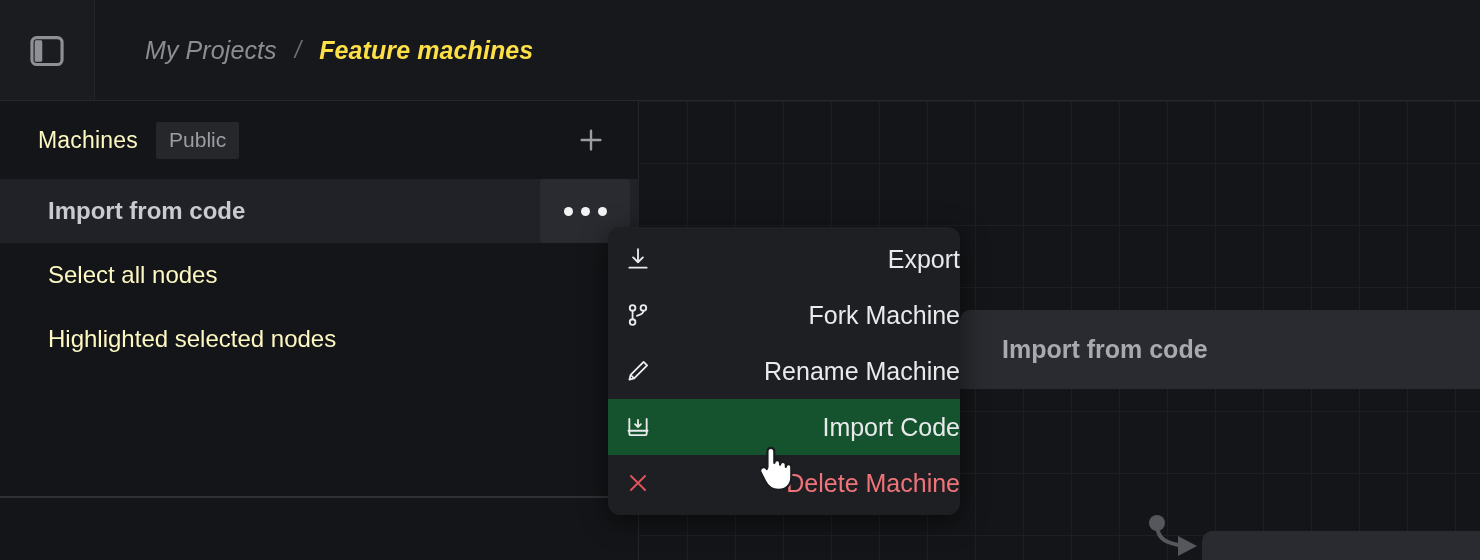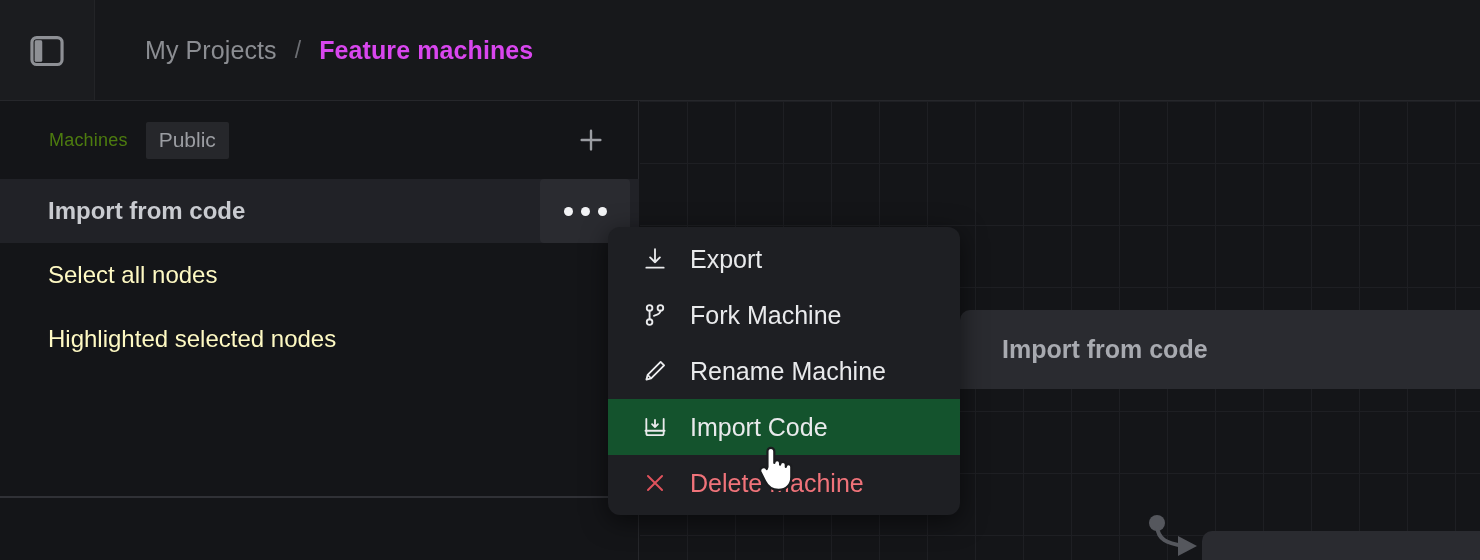--- a/index.html
+++ b/index.html
@@ -5,47 +5,47 @@
   * { box-sizing: border-box; margin: 0; padding: 0; }
   html, body {
     width: 1480px; height: 560px;
     background: #141518;
     font-family: "Liberation Sans", sans-serif;
     overflow: hidden;
   }
   #app { position: relative; width: 1480px; height: 560px; }
 
   
-  .header { position: absolute; left: 0; top: 0; width: 1480px; height: 101px; background: #17181b; }
+  .header { position: absolute; left: 0; top: 0; width: 1480px; height: 101px; background: #17181b; font-style: italic; }
   .header-toggle-cell {
     position: absolute; left: 0; top: 0; width: 95px; height: 101px;
     background: #1b1c1f; border-right: 1px solid #232427;
     display: flex; align-items: center; justify-content: center;
   }
   .panel-icon { width: 38px; height: 38px; display: block; }
   .breadcrumb {
     position: absolute; left: 145px; top: 0; height: 101px;
     display: flex; align-items: center; gap: 18px;
     font-size: 25px; letter-spacing: .1px;
   }
   .crumb-root { color: #8b8d92; }
   .crumb-sep { color: #6c6e73; font-size: 23px; }
-  .crumb-current { color: #d946ef; font-weight: bold; }
+  .crumb-current { color: #fde047; font-weight: bold; }
   .header-rule { position: absolute; left: 0; top: 100px; width: 1480px; height: 1px; background: #26272b; }
 
   
   .sidebar {
     position: absolute; left: 0; top: 101px; width: 639px; height: 459px;
     background: #141518; border-right: 1px solid #26272b;
   }
   .sidebar-head {
     position: absolute; left: 0; top: 0; width: 639px; height: 78px;
     display: flex; align-items: center; padding: 0 28px 0 38px;
   }
-  .sidebar-head-title { font-size: 18px; color: #4d7c0f; letter-spacing: .2px; margin-left: 11px; }
+  .sidebar-head-title { font-size: 23px; color: #fef9c3; letter-spacing: .2px; }
   .badge-public {
     margin-left: 18px; background: #26272b; color: #9b9da2;
     font-size: 21px; padding: 7px 13px 9px; border-radius: 2px; line-height: 1;
   }
   .add-btn {
     margin-left: auto; width: 40px; height: 40px;
     display: flex; align-items: center; justify-content: center;
     color: #9b9da2; border-radius: 6px; cursor: pointer;
   }
 
@@ -91,22 +91,22 @@
 
   
   .ctx-menu {
     position: absolute; left: 608px; top: 227px; width: 352px; height: 288px;
     background: #1e1f23; border-radius: 12px;
     box-shadow: 0 6px 26px rgba(0,0,0,.55);
     overflow: hidden; padding: 4px 0;
   }
   .ctx-item {
     display: flex; align-items: center; height: 56px;
-    padding-left: 34px; gap: 22px; cursor: pointer;
-    font-size: 25px; color: #e9eaec;
+    padding-left: 17px; gap: 22px; cursor: pointer;
+    font-size: 25px; color: #e9eaec; justify-content: space-between;
   }
   .ctx-item.hover { background: #14532d; }
   .ctx-item.danger { color: #f0737a; }
   .ctx-icon { width: 26px; height: 26px; display: flex; align-items: center; justify-content: center; flex: 0 0 26px; }
 
   
   .cursor { position: absolute; left: 753px; top: 443px; width: 44px; height: 52px; pointer-events: none; }
 </style>
 </head>
 <body>

